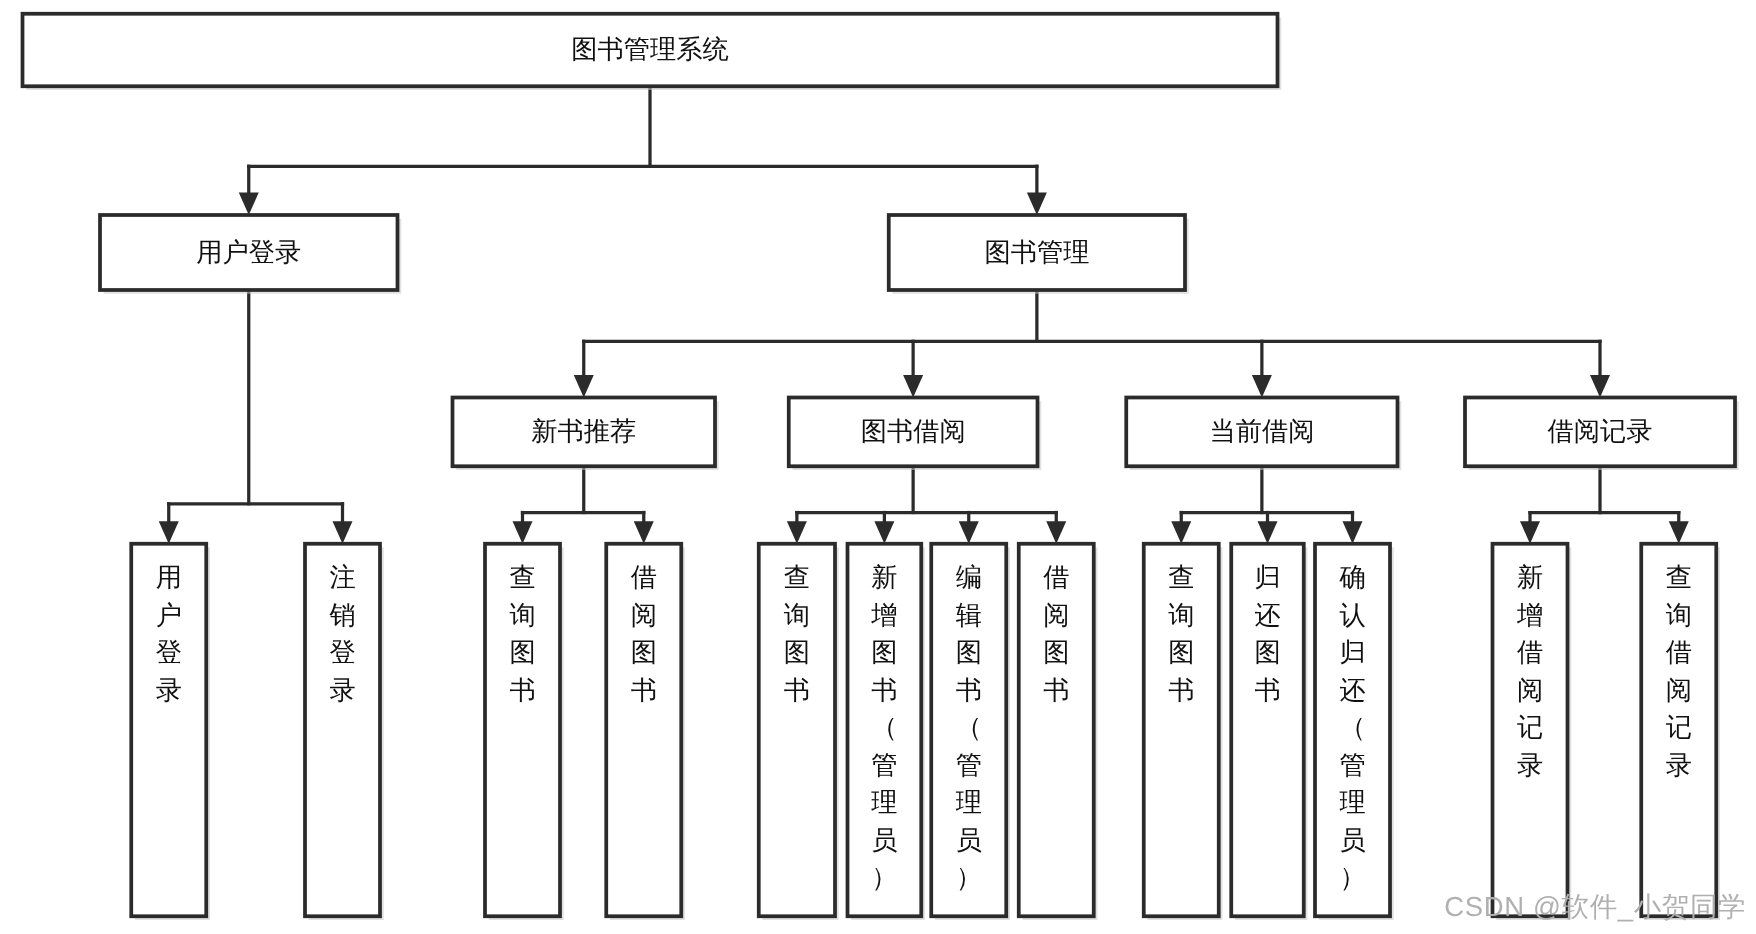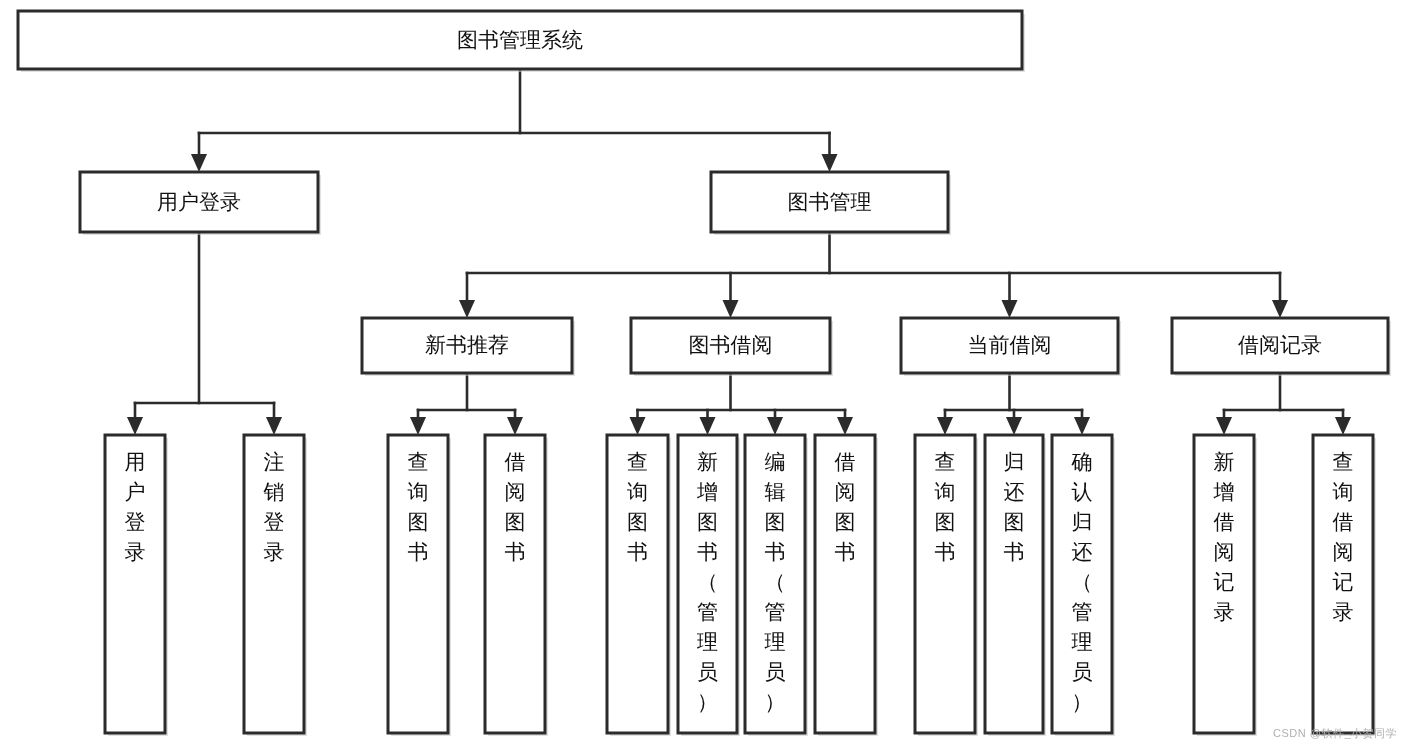--- a/index.html
+++ b/index.html
@@ -57,21 +57,21 @@
     font-family: "Liberation Sans", "DejaVu Sans", sans-serif;
     fill: #111111;
     font-size: 21px;
     text-anchor: middle;
   }
   .watermark {
     position: absolute;
     right: 8px;
     bottom: 6px;
     font-family: "Liberation Sans", "DejaVu Sans", sans-serif;
-    font-size: 11px;
+    font-size: 22px;
     color: #b0b0b0;
     letter-spacing: 0.5px;
     white-space: nowrap;
     user-select: none;
   }
 </style>
 </head>
 <body>
 
 <div id="diagram-root">

